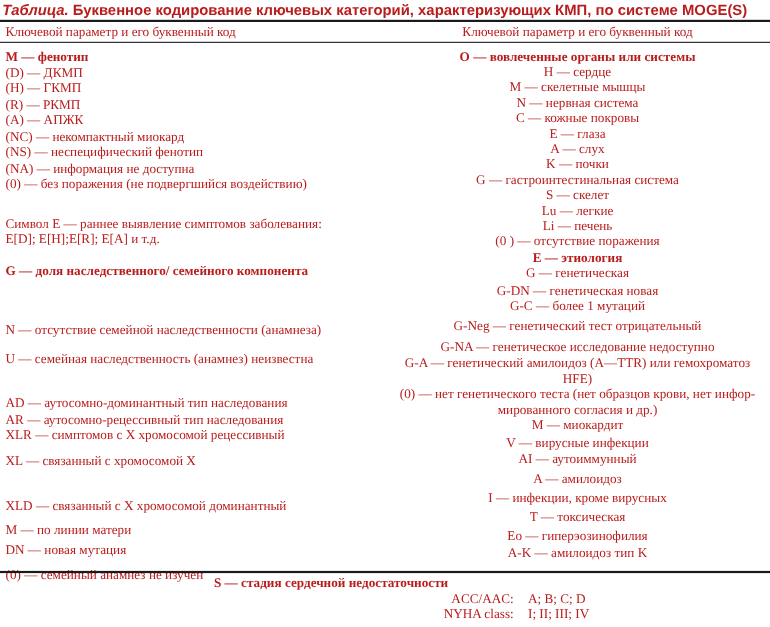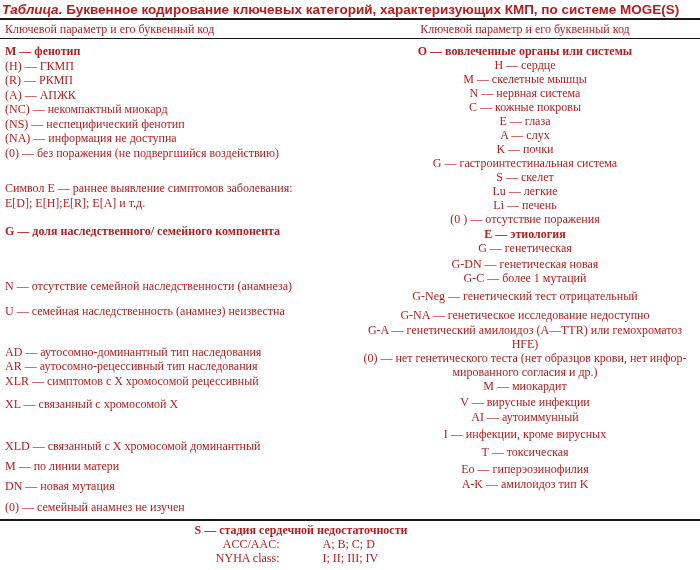--- a/index.html
+++ b/index.html
@@ -39,21 +39,21 @@
   }
   .col.left-col  { left: 5px;   width: 344px; text-align: left; font-family: Liberation Serif, serif; }
   .col.right-col { left: 352px; width: 346px; text-align: center; }
   .ln { line-height: 14.5px; white-space: nowrap; }
   .right-col .ln { line-height: 14px; }
   .b { font-weight: 700; }
   .footer {
     position: absolute; left: 4px; top: 521px; width: 594px; text-align: center;
   }
   .footer .ln { white-space: nowrap; }
-  .frow { display: flex; justify-content: center; line-height: 14px; gap: 30px; }
+  .frow { display: flex; justify-content: flex-end; line-height: 14px; }
   .flabel { width: 118px; text-align: right; }
   .fval   { width: 118px; text-align: left; padding-left: 13px; }
 </style>
 </head>
 <body>
 
 <div class="page">
 
   <div class="title">
     <span class="prefix">Таблица.</span>
@@ -62,20 +62,21 @@
 
   <div class="rule thick"></div>
 
   <div class="hdr left">Ключевой параметр и его буквенный код</div>
   <div class="hdr right">Ключевой параметр и его буквенный код</div>
 
   <div class="rule thin"></div>
 
   <div class="col left-col">
     <div class="ln b" style="margin-top:44px">M — фенотип</div>
+    <div class="ln">(D) — ДКМП</div>
     <div class="ln">(H) — ГКМП</div>
     <div class="ln">(R) — РКМП</div>
     <div class="ln">(A) — АПЖК</div>
     <div class="ln">(NC) — некомпактный миокард</div>
     <div class="ln">(NS) — неспецифический фенотип</div>
     <div class="ln">(NA) — информация не доступна</div>
     <div class="ln">(0) — без поражения (не подвергшийся воздействию)</div>
     <div class="ln" style="margin-top:21px">Символ E — раннее выявление симптомов заболевания:</div>
     <div class="ln">E[D]; E[H];E[R]; E[A] и т.д.</div>
     <div class="ln b" style="margin-top:14px">G — доля наследственного/ семейного компонента</div>
@@ -111,20 +112,21 @@
     <div class="ln">G-C — более 1 мутаций</div>
     <div class="ln" style="margin-top:4px">G-Neg — генетический тест отрицательный</div>
     <div class="ln" style="margin-top:5px">G-NA — генетическое исследование недоступно</div>
     <div class="ln" style="margin-top:1px">G-A — генетический амилоидоз (A—TTR) или гемохроматоз</div>
     <div class="ln">HFE)</div>
     <div class="ln">(0) — нет генетического теста (нет образцов крови, нет инфор-</div>
     <div class="ln">мированного согласия и др.)</div>
     <div class="ln">M — миокардит</div>
     <div class="ln" style="margin-top:2px">V — вирусные инфекции</div>
     <div class="ln" style="margin-top:1px">AI — аутоиммунный</div>
+    <div class="ln" style="margin-top:4px">A — амилоидоз</div>
     <div class="ln" style="margin-top:3px">I — инфекции, кроме вирусных</div>
     <div class="ln" style="margin-top:4px">T — токсическая</div>
     <div class="ln" style="margin-top:3px">Eo — гиперэозинофилия</div>
     <div class="ln" style="margin-top:1px">A-K — амилоидоз тип K</div>
   </div>
 
   <div class="rule mid"></div>
 
   <div class="footer">
     <div class="ln b" style="margin-top:2px; line-height:14px;">S — стадия сердечной недостаточности</div>

